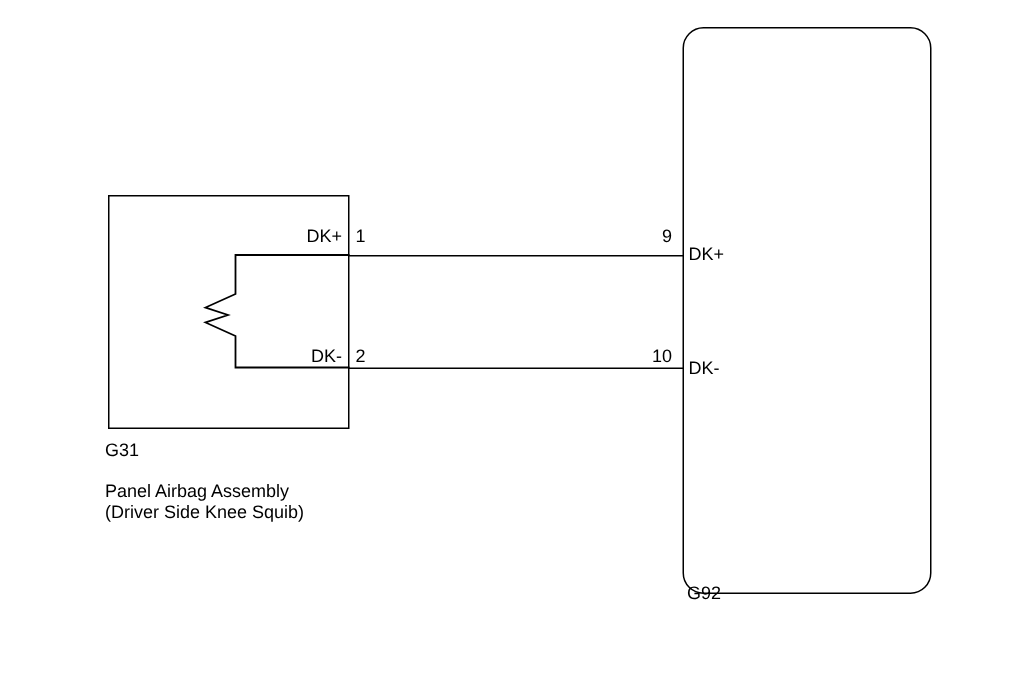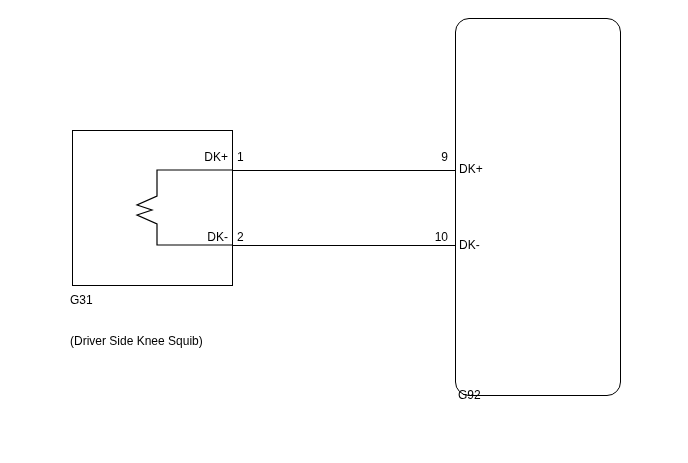--- a/index.html
+++ b/index.html
@@ -100,17 +100,18 @@
   <div class="lbl lbl-pin-1">1</div>
   <div class="lbl ra lbl-pin-9">9</div>
   <div class="lbl lbl-dk-plus-right">DK+</div>
 
   <div class="lbl ra lbl-dk-minus-left">DK-</div>
   <div class="lbl lbl-pin-2">2</div>
   <div class="lbl ra lbl-pin-10">10</div>
   <div class="lbl lbl-dk-minus-right">DK-</div>
 
   <div class="lbl lbl-g31-code">G31</div>
+  <div class="lbl lbl-g31-line2">Panel Airbag Assembly</div>
   <div class="lbl lbl-g31-line3">(Driver Side Knee Squib)</div>
 
   <div class="lbl lbl-g92-code">G92</div>
 
 </div>
 
 </body></html>

